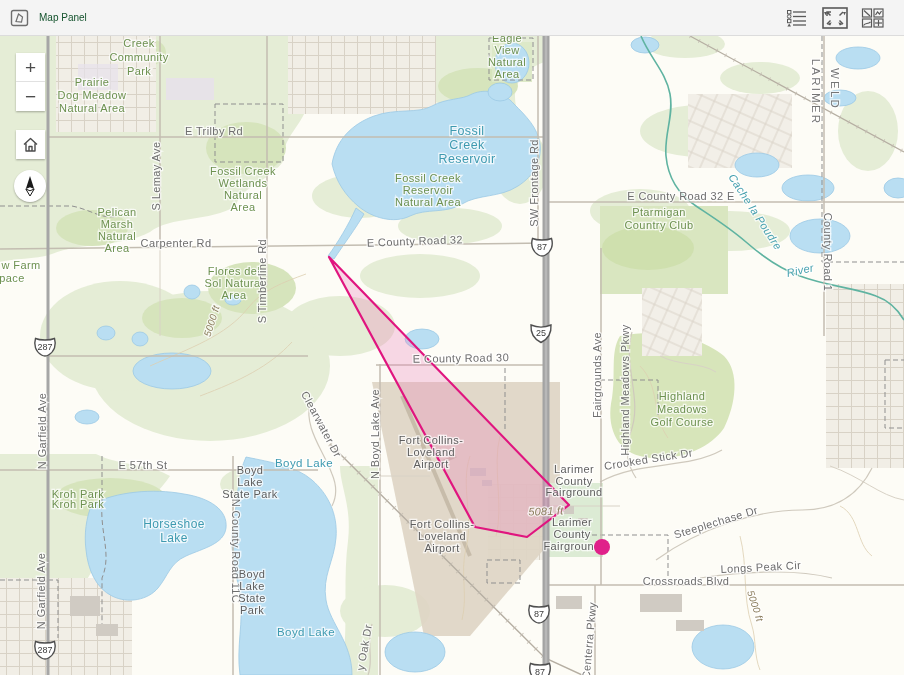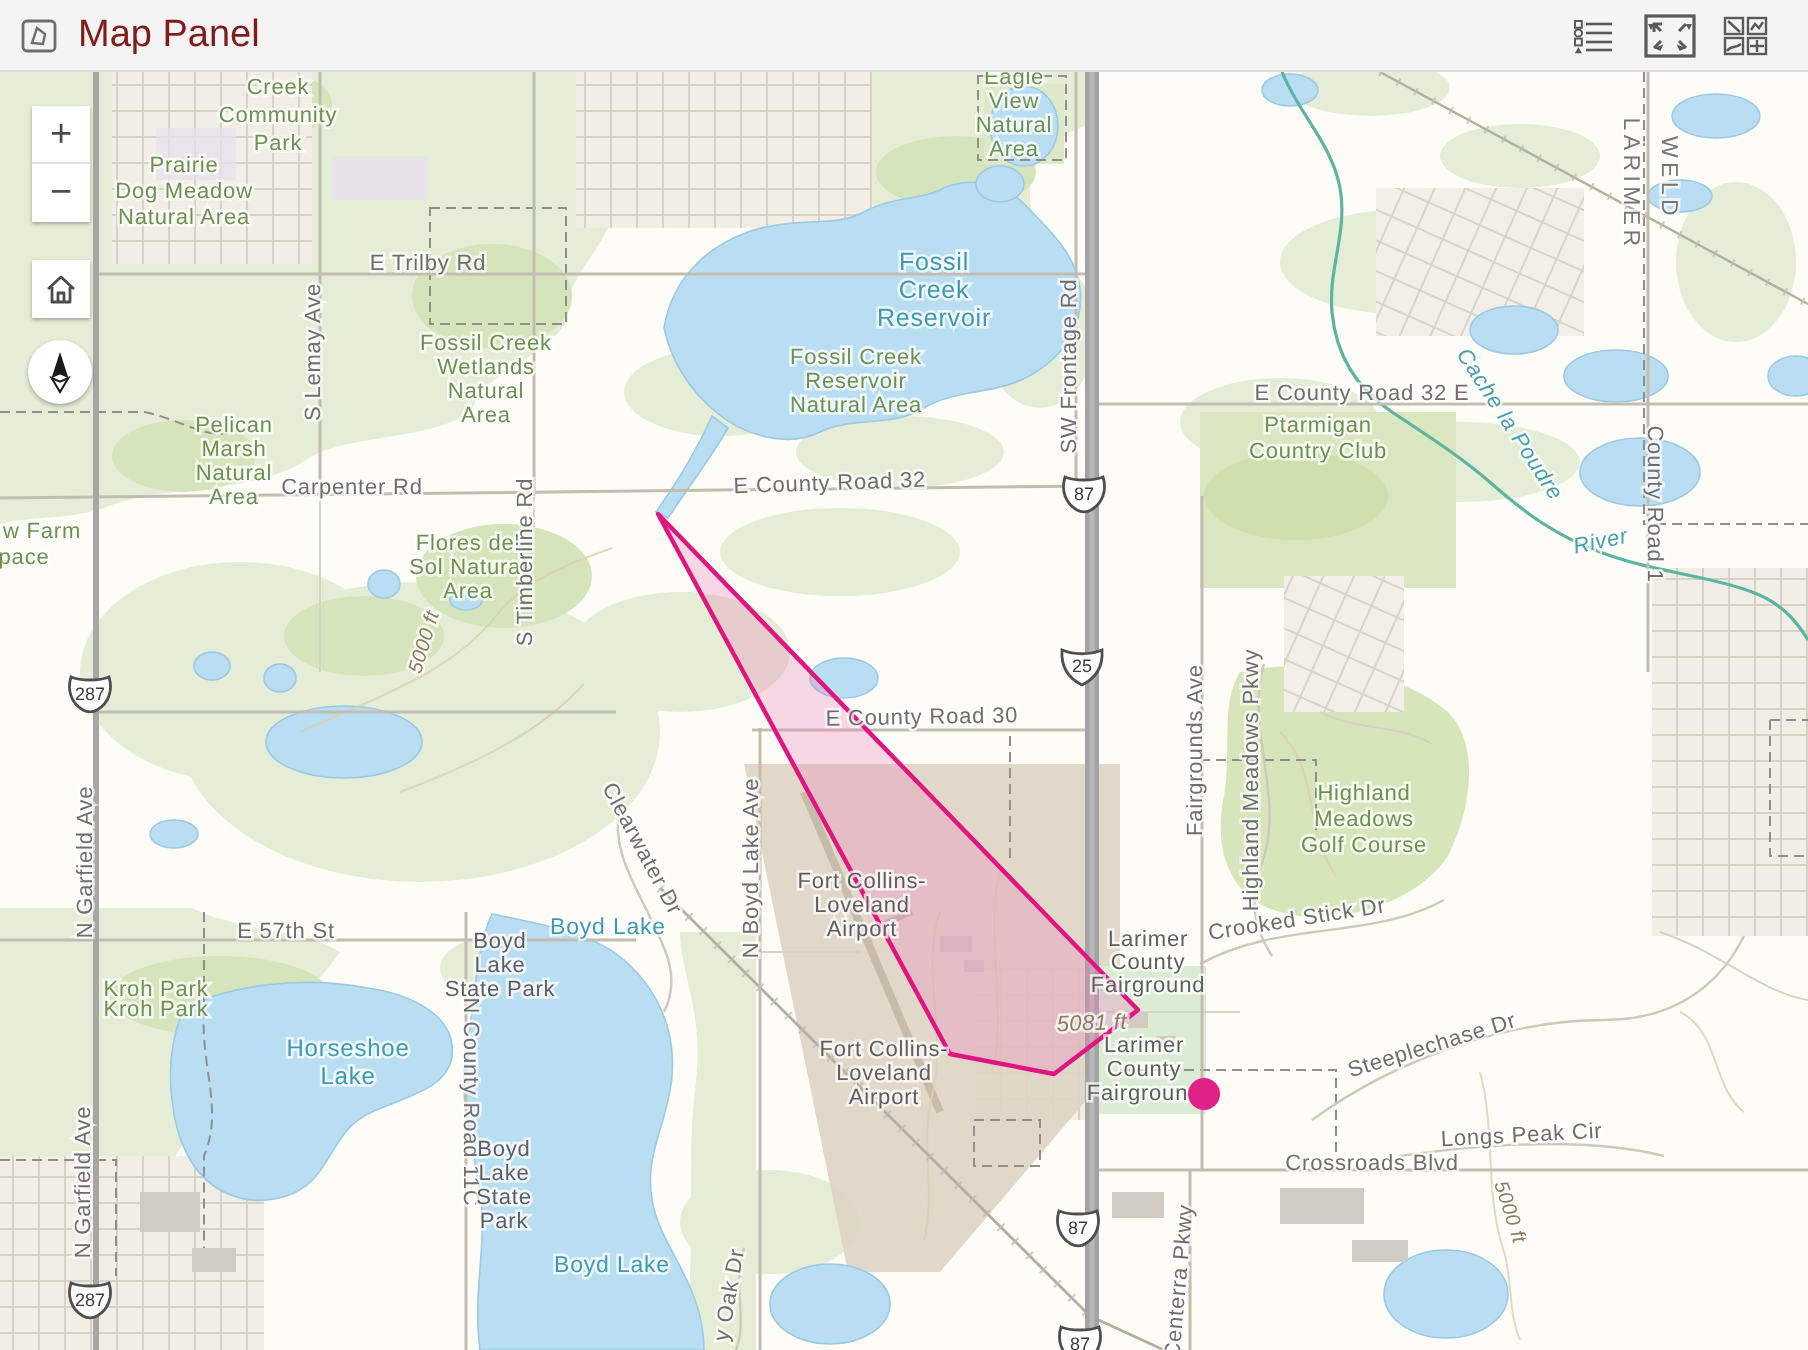--- a/index.html
+++ b/index.html
@@ -1,20 +1,20 @@
 <!DOCTYPE html>
 <html><head>
 <meta charset="utf-8">
 <style>
   html,body{margin:0;padding:0;background:#e9e9e9;font-family:"Liberation Sans",sans-serif;}
   #app{position:relative;width:904px;height:675px;background:#fdfcf6;overflow:hidden;}
   
   #hdr{position:absolute;top:0;left:0;width:904px;height:36px;background:#f4f4f4;border-bottom:1px solid #dcdcdc;display:flex;align-items:center;box-sizing:border-box;z-index:30;}
   #hdr .hicon{width:20px;height:20px;margin-left:10px;flex:0 0 auto;}
-  #hdr .title{margin-left:9px;font-size:19px;color:#7f1d1d;}
+  #hdr .title{margin-left:9px;font-size:10px;color:#14532d;}
   #hdr .spacer{flex:1;}
   .hbtn{width:30px;height:28px;display:flex;align-items:center;justify-content:center;background:transparent;border:none;padding:0;margin-right:8px;cursor:pointer;}
   .hbtn svg{display:block;}
   
   #map{position:absolute;top:36px;left:0;width:904px;height:639px;overflow:hidden;background:#fdfcf6;cursor:default;}
   #map svg.base{position:absolute;top:0;left:0;}
   
   .wbtn{position:absolute;left:16px;width:29px;height:29px;background:#fff;box-shadow:0 1px 2px rgba(0,0,0,.3);display:flex;align-items:center;justify-content:center;color:#4c4c4c;font-size:19px;line-height:1;z-index:20;cursor:pointer;box-sizing:border-box;}
   #zoomin{top:17px;border-bottom:1px solid #e6e6e6;}
   #zoomout{top:46px;}

